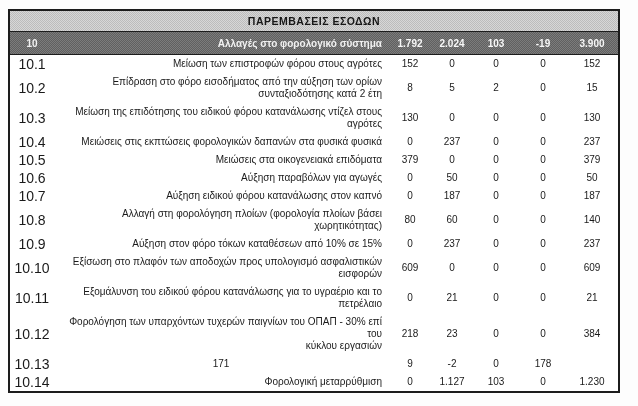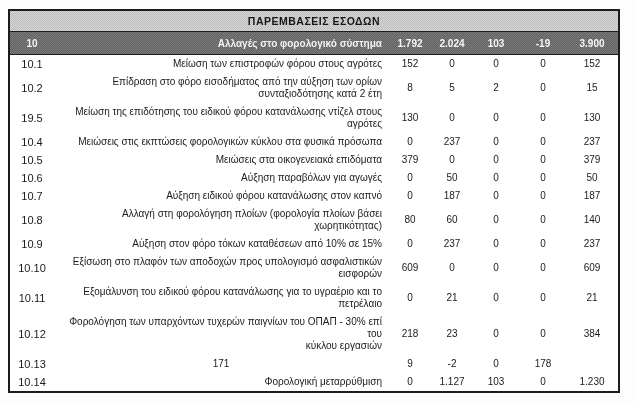--- a/index.html
+++ b/index.html
@@ -46,21 +46,21 @@
   .cell.id   { text-align: center; }
   .cell.desc { text-align: right; white-space: pre-wrap; padding-right: 6px; }
   .cell.num  { text-align: center; }
   .band-dark .cell.id   { color: #f2f2f2; }
   .band-dark .cell.desc { color: #f2f2f2; }
   #table-body .row {
     font-size: 10px; line-height: 12px;
     padding: 3px 0;
     background: #ffffff;
   }
-  #table-body .cell.id { font-size: 11px; }
+  #table-body .cell.id { font-size: 14px; }
 </style>
 </head>
 <body>
 
 <div class="scan-page">
   <div class="table-frame">
 
     <div class="band band-light">
       <span class="title-text">ΠΑΡΕΜΒΑΣΕΙΣ ΕΣΟΔΩΝ</span>
     </div>
@@ -89,31 +89,31 @@
           <span class="cell id">10.2</span>
           <span class="cell desc">Επίδραση στο φόρο εισοδήματος από την αύξηση των ορίων
 συνταξιοδότησης κατά 2 έτη</span>
           <span class="cell num">8</span>
           <span class="cell num">5</span>
           <span class="cell num">2</span>
           <span class="cell num">0</span>
           <span class="cell num">15</span>
         </div>
         <div class="row row-grid">
-          <span class="cell id">19.5</span>
+          <span class="cell id">10.3</span>
           <span class="cell desc">Μείωση της επιδότησης του ειδικού φόρου κατανάλωσης ντίζελ στους αγρότες</span>
           <span class="cell num">130</span>
           <span class="cell num">0</span>
           <span class="cell num">0</span>
           <span class="cell num">0</span>
           <span class="cell num">130</span>
         </div>
         <div class="row row-grid">
           <span class="cell id">10.4</span>
-          <span class="cell desc">Μειώσεις στις εκπτώσεις φορολογικών κύκλου στα φυσικά πρόσωπα</span>
+          <span class="cell desc">Μειώσεις στις εκπτώσεις φορολογικών δαπανών στα φυσικά φυσικά</span>
           <span class="cell num">0</span>
           <span class="cell num">237</span>
           <span class="cell num">0</span>
           <span class="cell num">0</span>
           <span class="cell num">237</span>
         </div>
         <div class="row row-grid">
           <span class="cell id">10.5</span>
           <span class="cell desc">Μειώσεις στα οικογενειακά επιδόματα</span>
           <span class="cell num">379</span>

